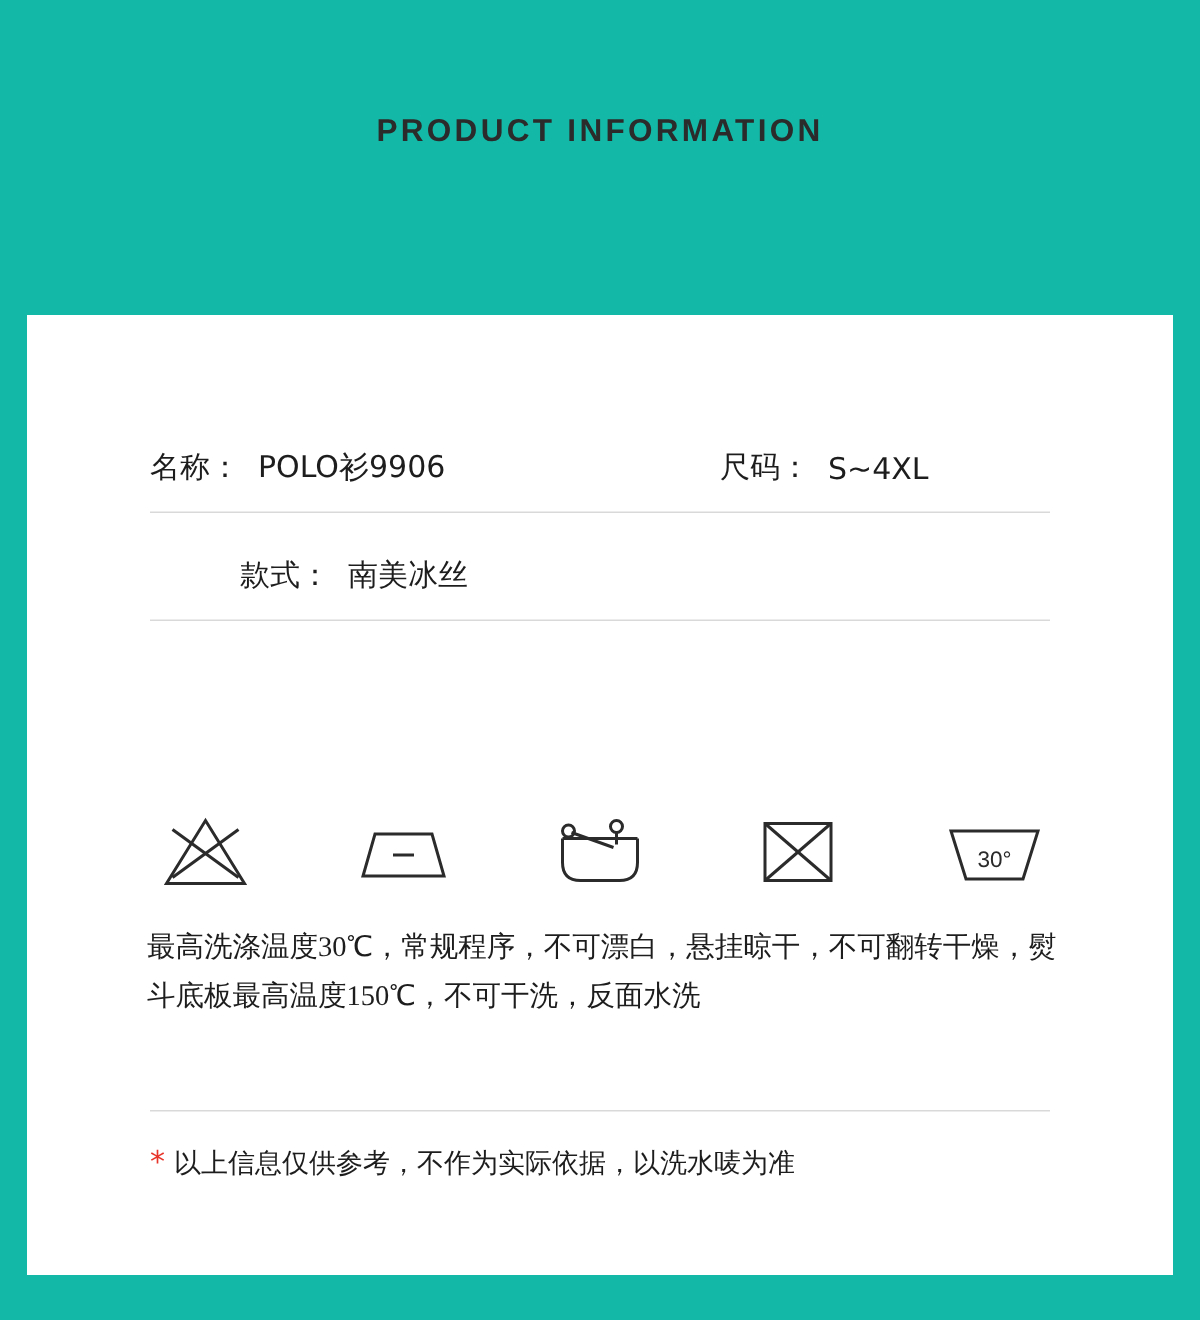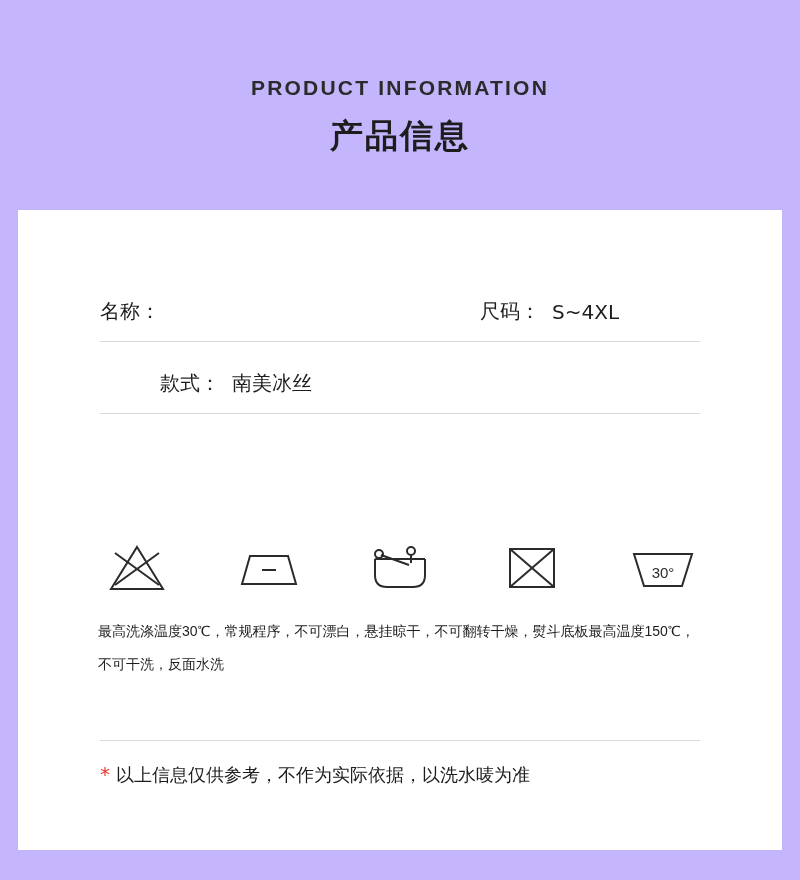--- a/index.html
+++ b/index.html
@@ -10,21 +10,21 @@
     width: 800px;
     height: 880px;
     background: #eef1f5;
     font-family: "Liberation Sans", sans-serif;
     overflow: hidden;
   }
   .page {
     position: relative;
     width: 800px;
     height: 880px;
-    background: #c4b5fd;
+    background: #14b8a6;
   }
   .header {
     position: absolute;
     top: 0;
     left: 0;
     width: 800px;
     height: 210px;
     text-align: center;
   }
   .header-en {
@@ -103,24 +103,24 @@
     height: 56px;
     display: flex;
     align-items: center;
     justify-content: center;
   }
   .care-text {
     position: absolute;
     top: 405px;
     left: 80px;
     width: 610px;
-    font-size: 14px;
+    font-size: 19px;
     line-height: 33px;
     color: #1d1d1d;
-    font-family: Liberation Sans, sans-serif;
+    font-family: Liberation Serif, serif;
     letter-spacing: 0px;
   }
   .divider {
     position: absolute;
     top: 530px;
     left: 82px;
     width: 600px;
     height: 1px;
     background: #d9d9d9;
   }
@@ -141,30 +141,30 @@
     font-family: "DejaVu Sans", sans-serif;
   }
 </style>
 </head>
 <body>
 
 <div class="page">
 
   <div class="header">
     <div class="header-en">PRODUCT INFORMATION</div>
-    <div class="header-cn">产品信息</div>
   </div>
 
   <div class="card">
 
     <div class="spec-table">
 
       <div class="spec-row">
         <div class="spec-cell left">
           <span class="spec-label">名称：</span>
+          <span class="spec-value">POLO衫9906</span>
         </div>
         <div class="spec-cell right">
           <span class="spec-label">尺码：</span>
           <span class="spec-value">S~4XL</span>
         </div>
       </div>
 
       <div class="spec-row">
         <div class="spec-cell right">
           <span class="spec-label">款式：</span>

